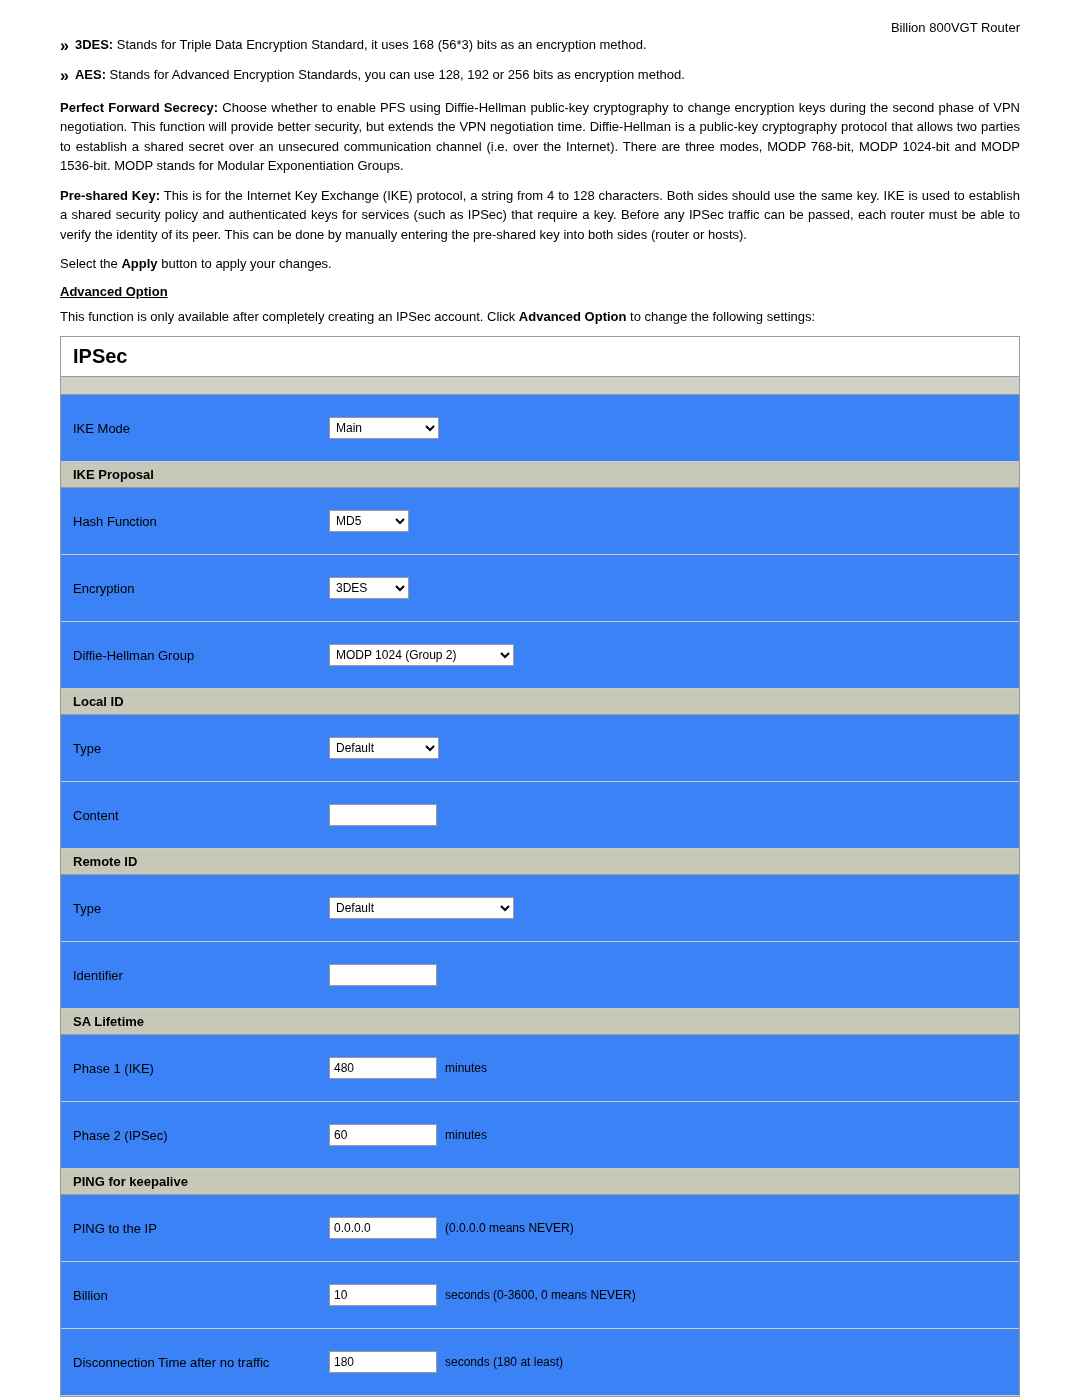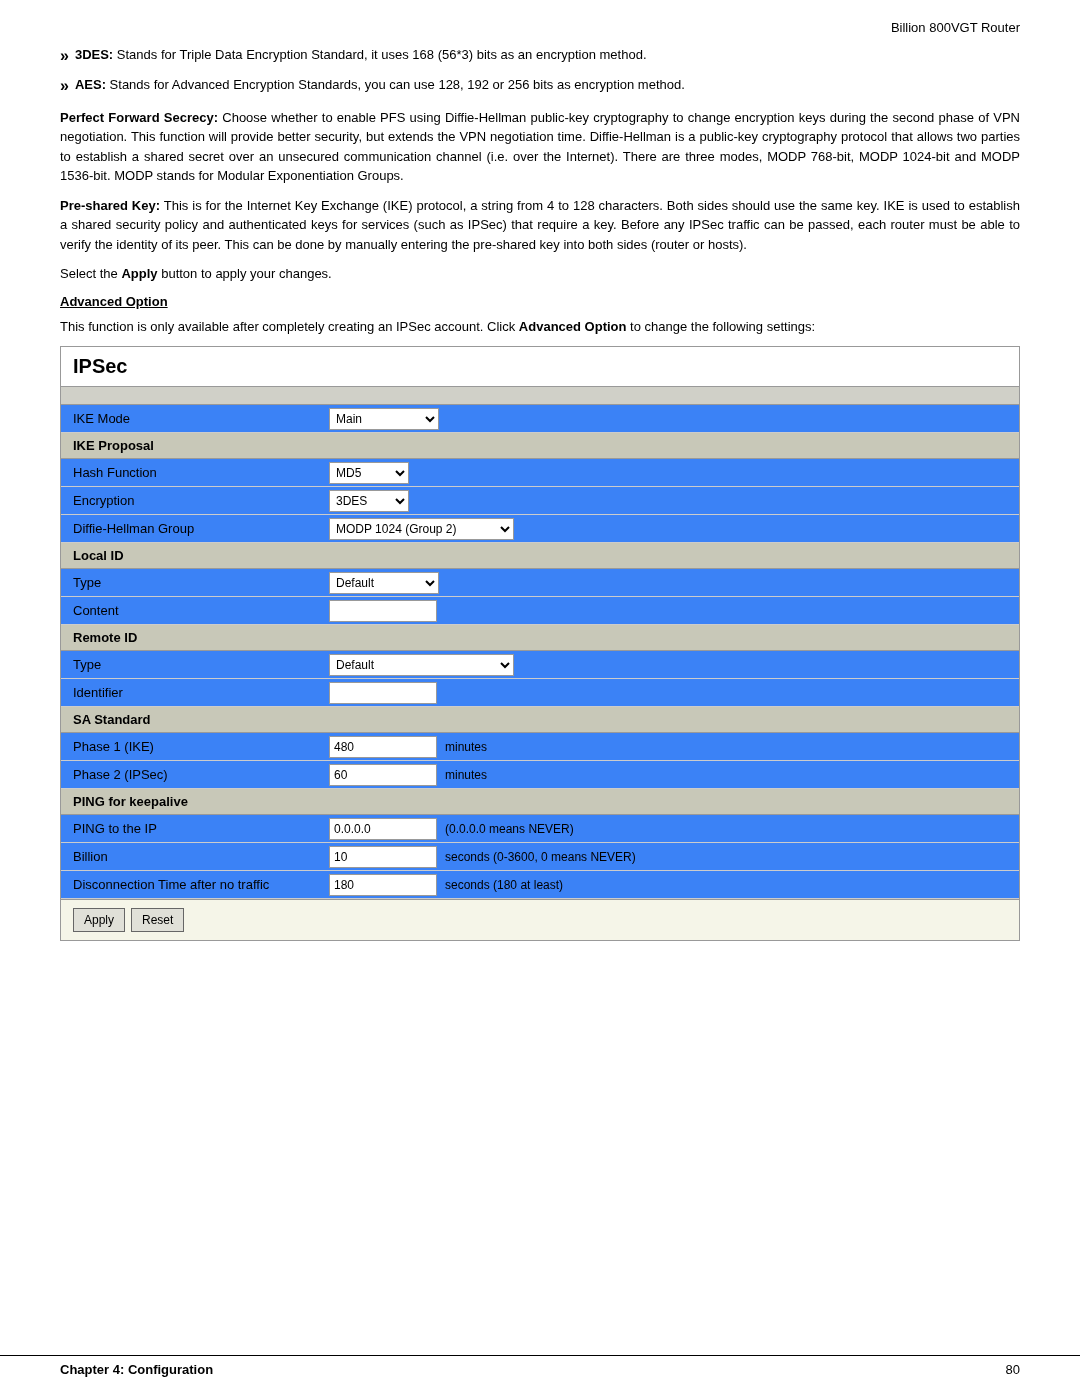--- a/index.html
+++ b/index.html
@@ -14,21 +14,20 @@
     }
     .page-container {
       width: 1080px;
       min-height: 1397px;
       padding: 20px 60px 40px 60px;
       position: relative;
     }
     .header-right {
       text-align: right;
       font-size: 13px;
-      margin-bottom: 10px;
       color: #000;
     }
     .bullet-section {
       margin-bottom: 10px;
     }
     .bullet-item {
       display: flex;
       align-items: flex-start;
       margin-bottom: 8px;
       text-align: justify;
@@ -86,21 +85,21 @@
     }
     .ipsec-label-cell {
       width: 260px;
       padding: 6px 12px;
       flex-shrink: 0;
       color: #000;
       font-size: 13px;
     }
     .ipsec-control-cell {
       flex: 1;
-      padding: 2px 8px;
+      padding: 22px 8px;
       display: flex;
       align-items: center;
       gap: 8px;
     }
     .ipsec-section-header {
       background: #c8c8b8;
       font-weight: bold;
       padding: 5px 12px;
       border-bottom: 1px solid #999;
       font-size: 13px;
@@ -297,21 +296,21 @@
       </div>
     </div>
 
     <div class="ipsec-field-row">
       <div class="ipsec-label-cell">Identifier</div>
       <div class="ipsec-control-cell">
         <input type="text" class="field-input" value="" style="">
       </div>
     </div>
 
-    <div class="ipsec-section-header">SA Standard</div>
+    <div class="ipsec-section-header">SA Lifetime</div>
 
     <div class="ipsec-field-row">
       <div class="ipsec-label-cell">Phase 1 (IKE)</div>
       <div class="ipsec-control-cell">
         <input type="text" class="field-input" value="480" style="">
         <span class="hint-text">minutes</span>
       </div>
     </div>
 
     <div class="ipsec-field-row">

